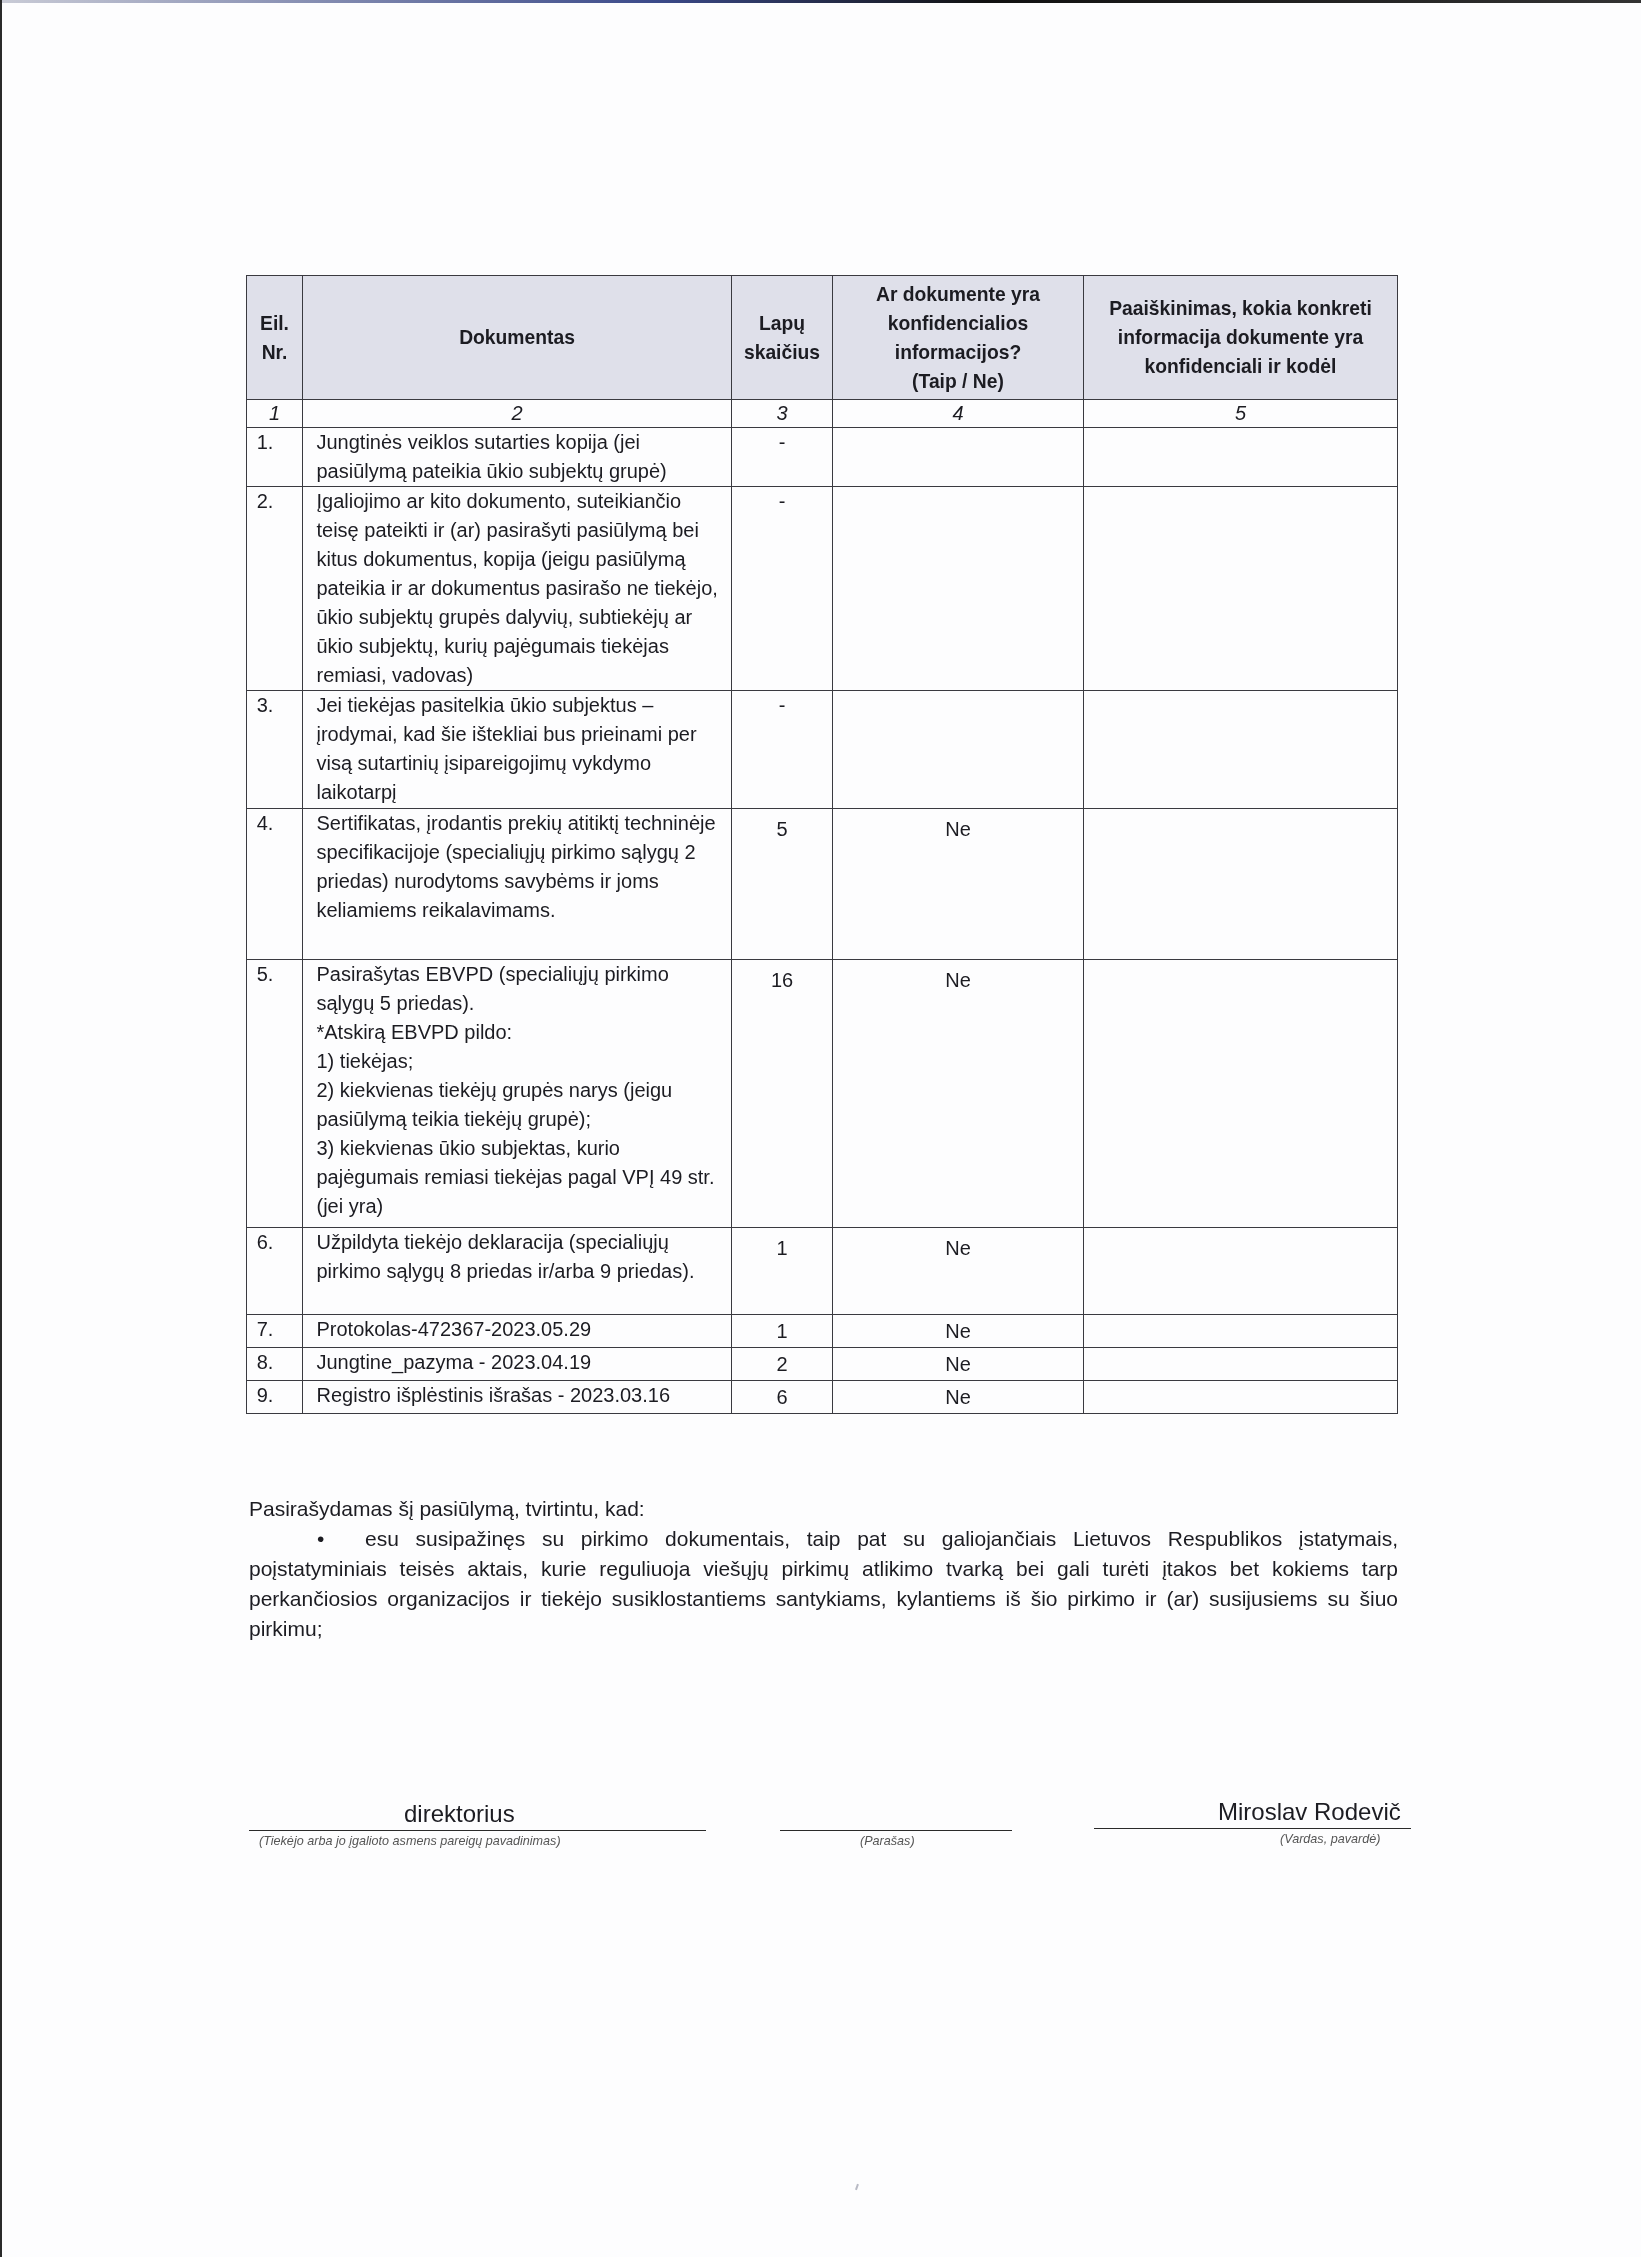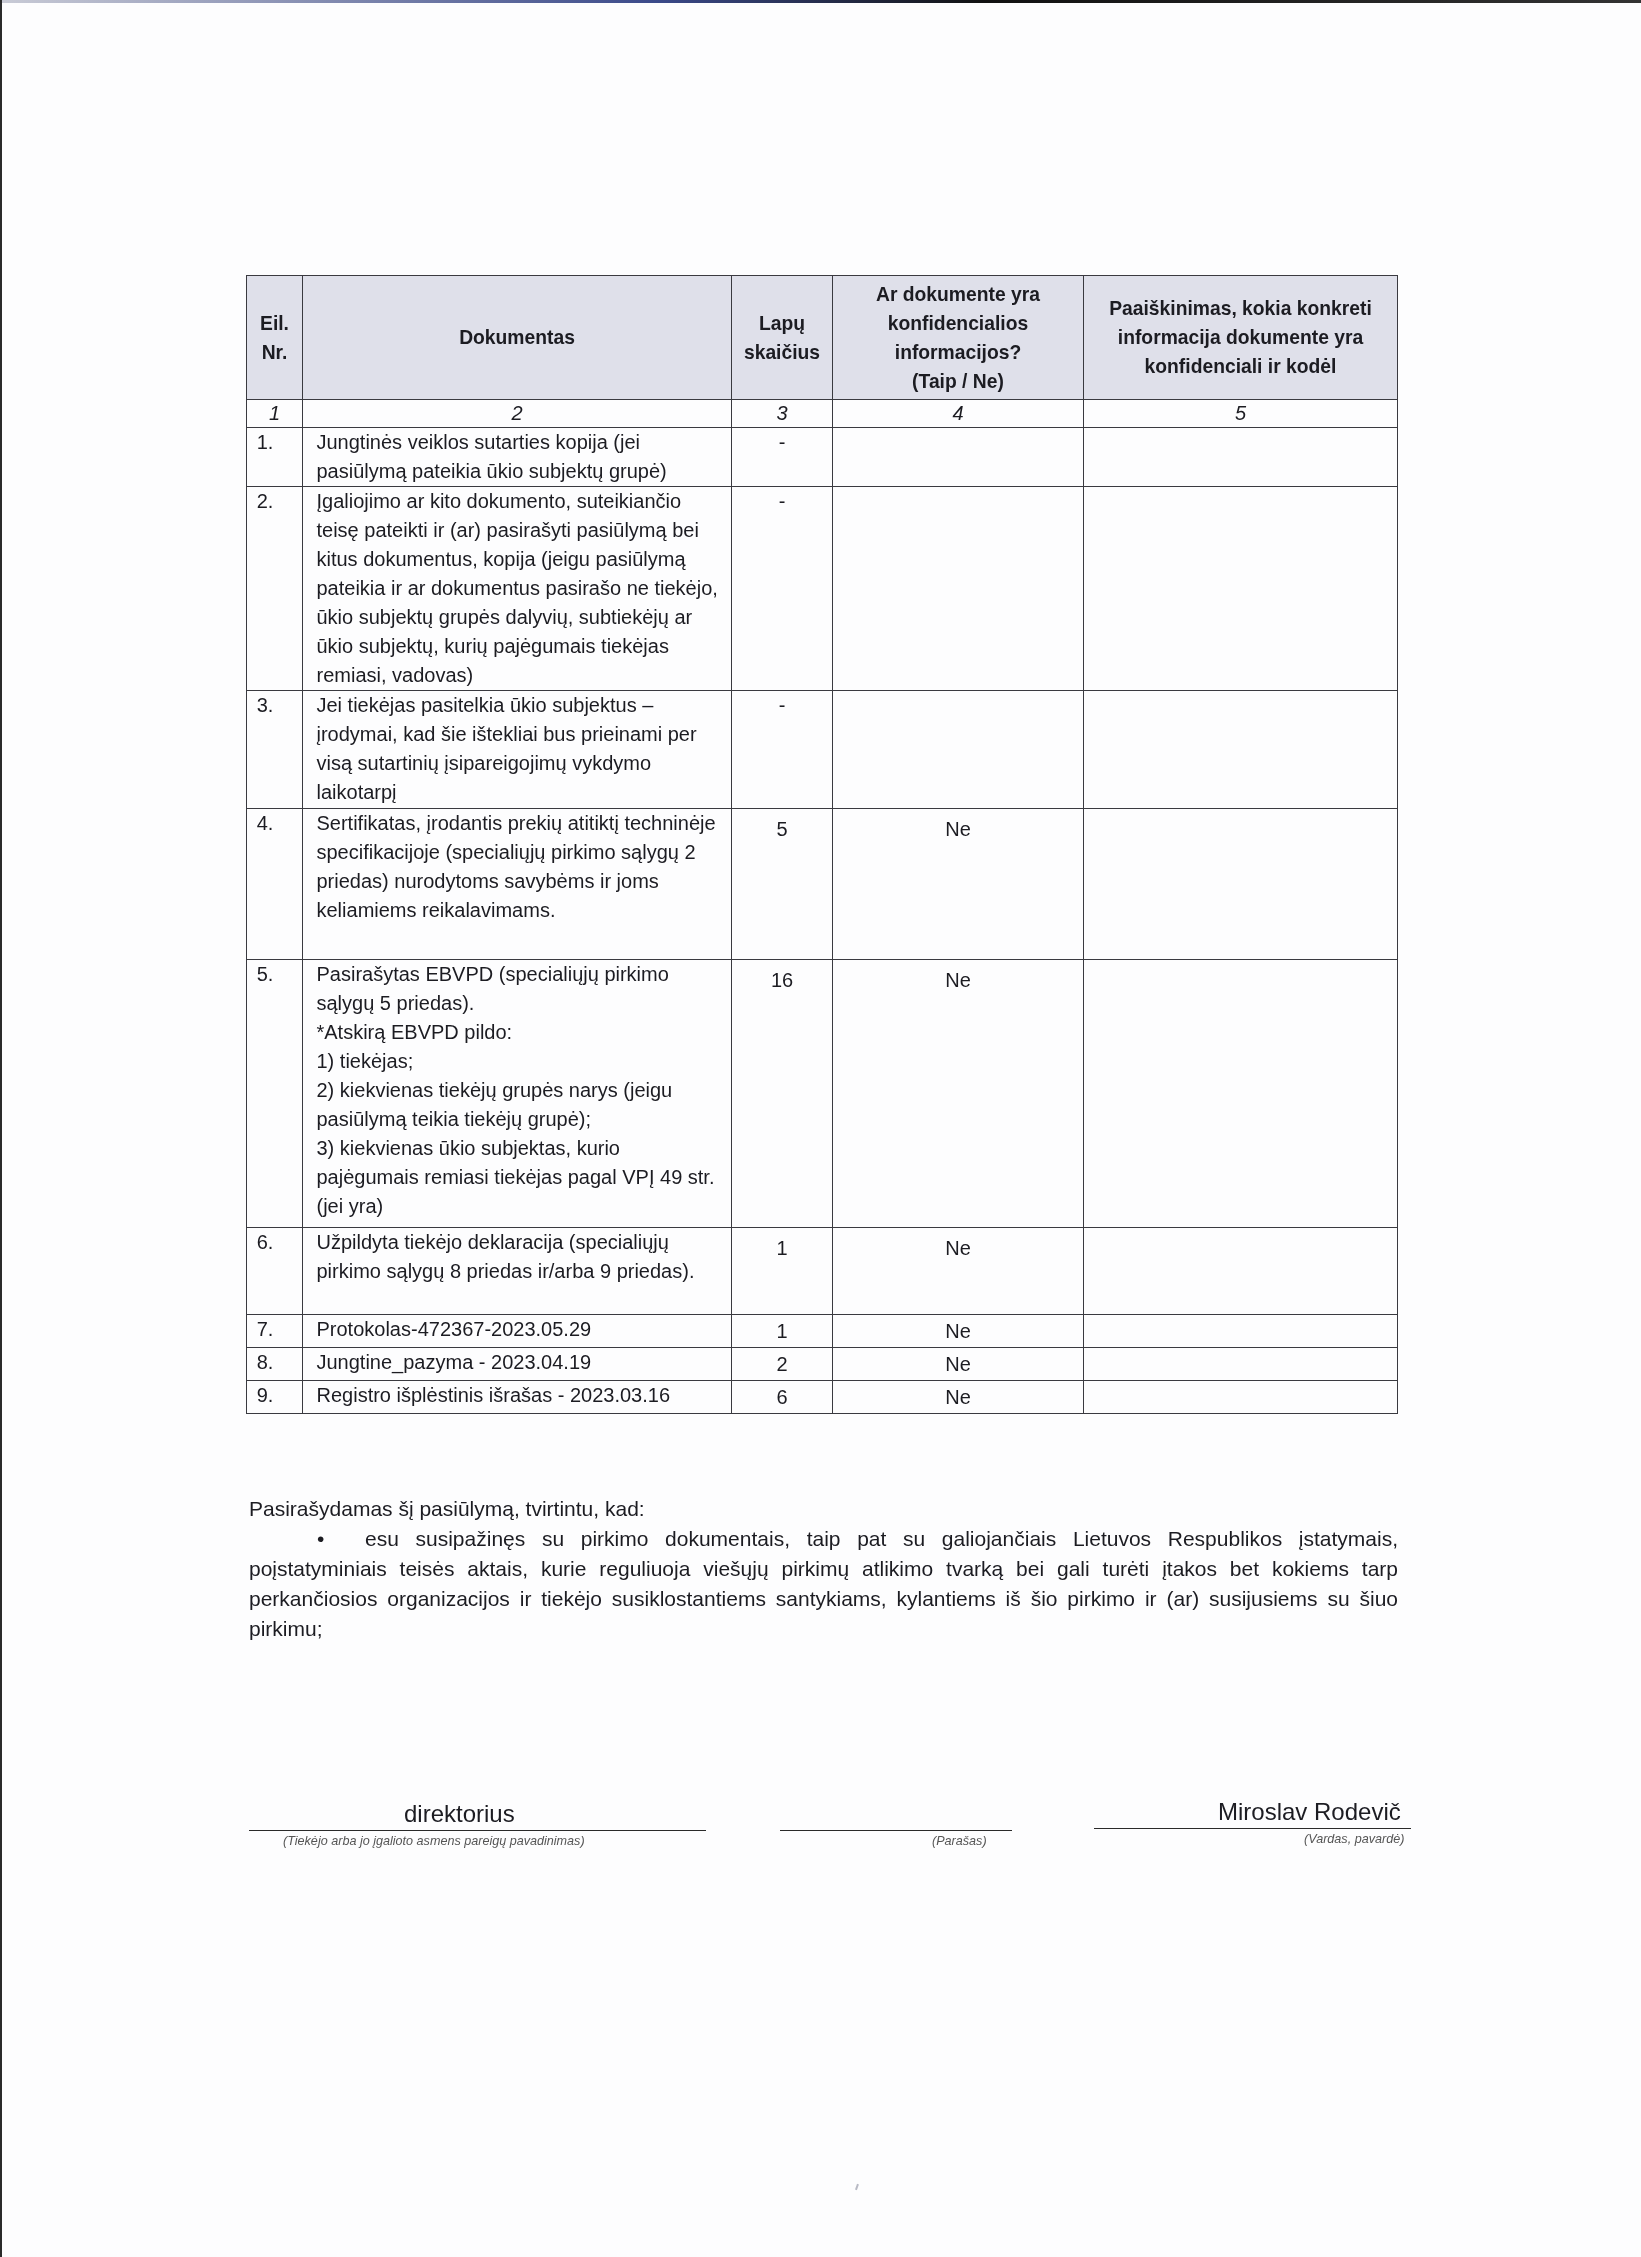--- a/index.html
+++ b/index.html
@@ -48,21 +48,21 @@
   .declaration {
     position: absolute; left: 249px; top: 1494px; width: 1149px;
     font-size: 21px; line-height: 30px;
   }
   .declaration .title { font-weight: normal; margin-bottom: 0; }
   .declaration p { margin: 0; text-align: justify; }
   .declaration .bullet { display: inline-block; width: 48px; margin-left: 68px; }
 
   .sig-line { position: absolute; height: 0; border-top: 1.4px solid #2a2a2a; }
   .sig-value { position: absolute; font-size: 24px; }
-  .sig-caption { position: absolute; font-size: 12.6px; font-style: italic; color: #555; margin-left: 24px; }
+  .sig-caption { position: absolute; font-size: 12.6px; font-style: italic; color: #555; }
   .artifact { position: absolute; left: 856px; top: 2184px; width: 1.9px; height: 5.8px; background: #b8bac4; transform: rotate(20deg); }
 </style>
 </head>
 <body>
 
 <div class="scan-top"></div>
 <div class="scan-left"></div>
 
 <table class="docs">
   <colgroup>
@@ -166,20 +166,20 @@
 <div class="declaration">
   <p class="title">Pasirašydamas šį pasiūlymą, tvirtintu, kad:</p>
   <p><span class="bullet">•</span><span>esu susipažinęs su pirkimo dokumentais, taip pat su galiojančiais Lietuvos Respublikos įstatymais, poįstatyminiais teisės aktais, kurie reguliuoja viešųjų pirkimų atlikimo tvarką bei gali turėti įtakos bet kokiems tarp perkančiosios organizacijos ir tiekėjo susiklostantiems santykiams, kylantiems iš šio pirkimo ir (ar) susijusiems su šiuo pirkimu;</span></p>
 </div>
 
 <div class="sig-value" style="left:404px;top:1800px;">direktorius</div>
 <div class="sig-line" style="left:249px;top:1830px;width:457px;"></div>
 <div class="sig-caption" style="left:259px;top:1834px;">(Tiekėjo arba jo įgalioto asmens pareigų pavadinimas)</div>
 
 <div class="sig-line" style="left:780px;top:1830px;width:232px;"></div>
-<div class="sig-caption" style="left:908px;top:1834px;">(Parašas)</div>
+<div class="sig-caption" style="left:860px;top:1834px;">(Parašas)</div>
 
 <div class="sig-value" style="left:1197px;top:1798px;margin-left:21px;">Miroslav Rodevič</div>
 <div class="sig-line" style="left:1094px;top:1828px;width:317px;"></div>
 <div class="sig-caption" style="left:1280px;top:1832px;">(Vardas, pavardė)</div>
 
 <div class="artifact"></div>
 
 
 </body></html>

